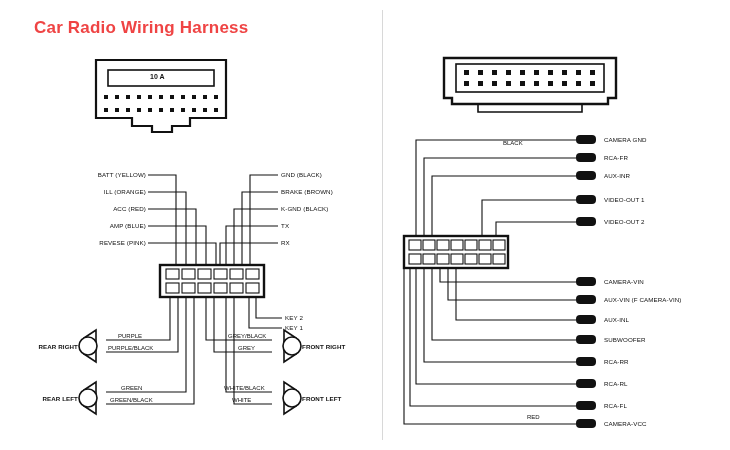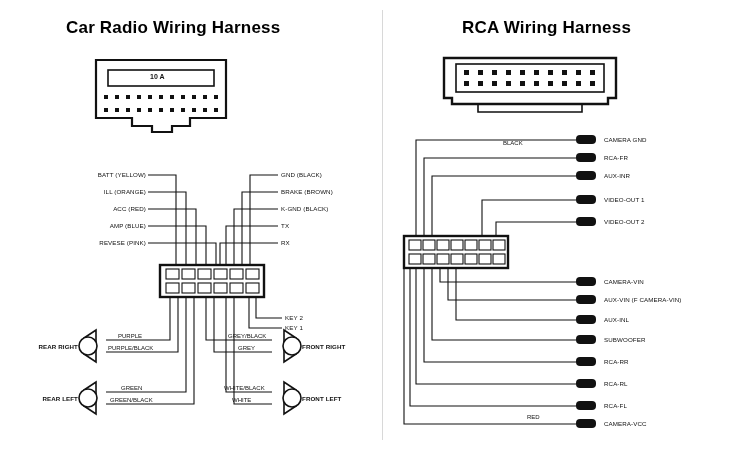--- a/index.html
+++ b/index.html
@@ -14,24 +14,23 @@
     position: relative;
     width: 730px;
     height: 450px;
     background: #ffffff;
     overflow: hidden;
   }
   .panel-title {
     position: absolute;
     font-weight: bold;
     font-size: 17px;
-    color: #000000;
+    color: #ef4444;
     letter-spacing: 0.2px;
     white-space: nowrap;
-    margin-left: 32px;
   }
   #left-title { left: 34px; top: 18px; }
   #right-title { left: 430px; top: 18px; }
 
   .divider {
     position: absolute;
     left: 382px;
     top: 10px;
     width: 1px;
     height: 430px;
@@ -70,21 +69,20 @@
     color: #111111;
     white-space: nowrap;
   }
 </style>
 </head>
 <body>
 
 <div id="page">
 
   <div class="panel-title" id="left-title">Car Radio Wiring Harness</div>
-  <div class="panel-title" id="right-title">RCA Wiring Harness</div>
   <div class="divider"></div>
 
   <svg class="layer" viewBox="0 0 730 450">
     <g fill="none" stroke="#111111" stroke-width="1.2">
 
       <path d="M96 60 L96 118 L132 118 L132 126 L152 126 L152 132 L172 132 L172 126 L190 126 L190 118 L226 118 L226 60 Z" fill="#ffffff" stroke="#111111" stroke-width="2.2"></path>
 
       <rect x="108" y="70" width="106" height="16" fill="#ffffff" stroke="#111111" stroke-width="1.6"></rect>
 
       <g fill="#111111" stroke="none">

